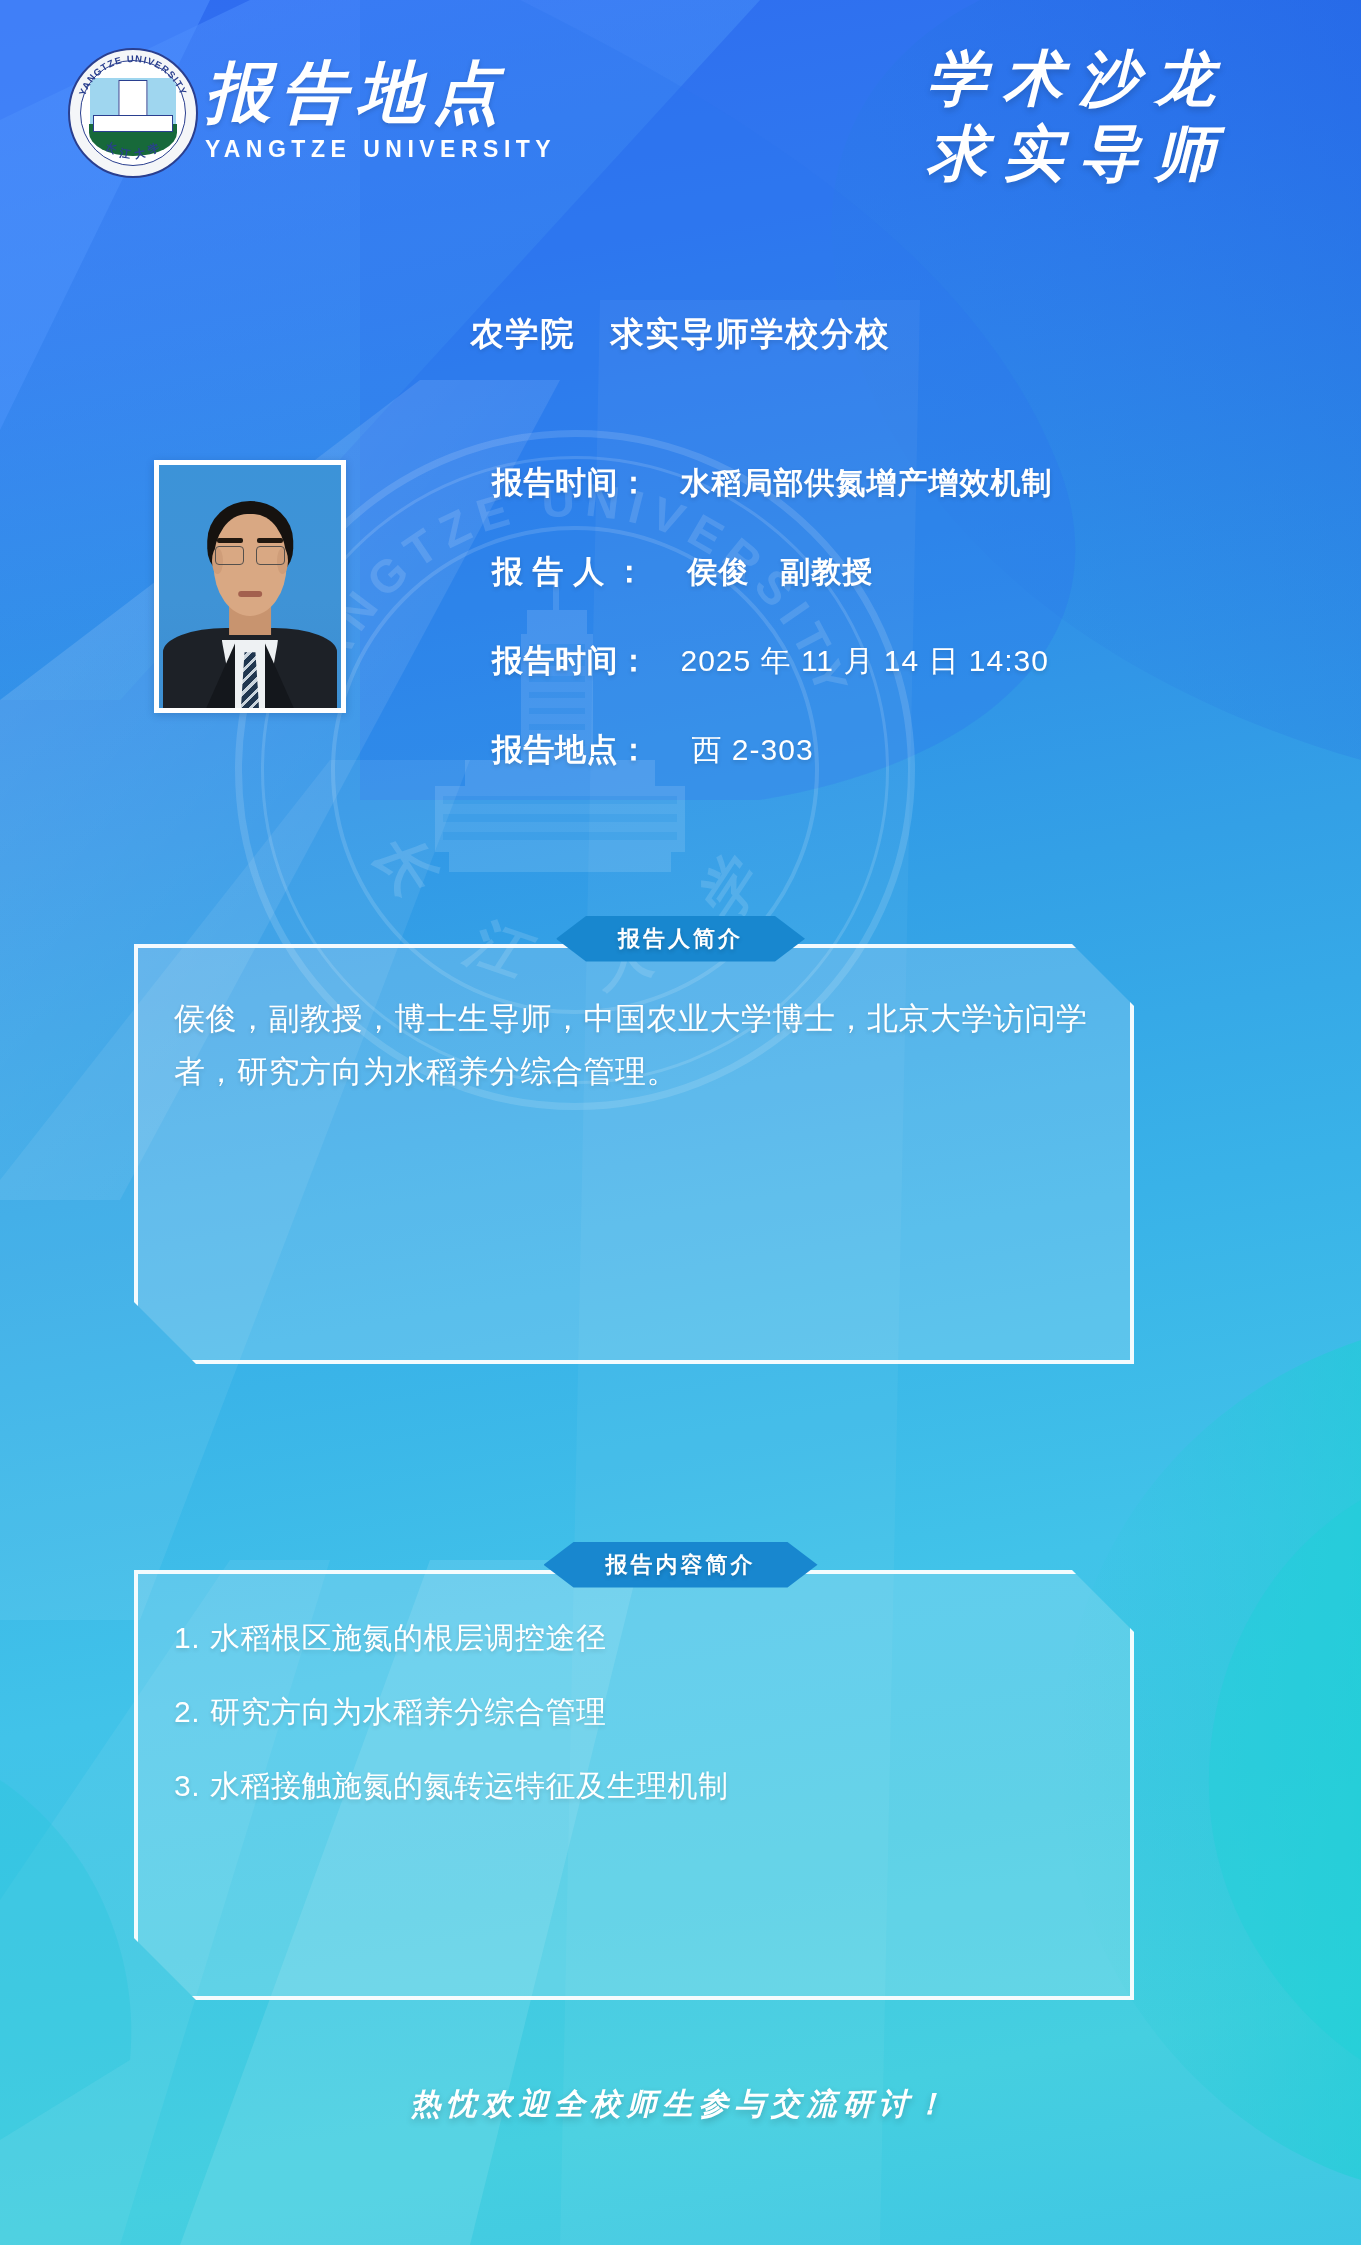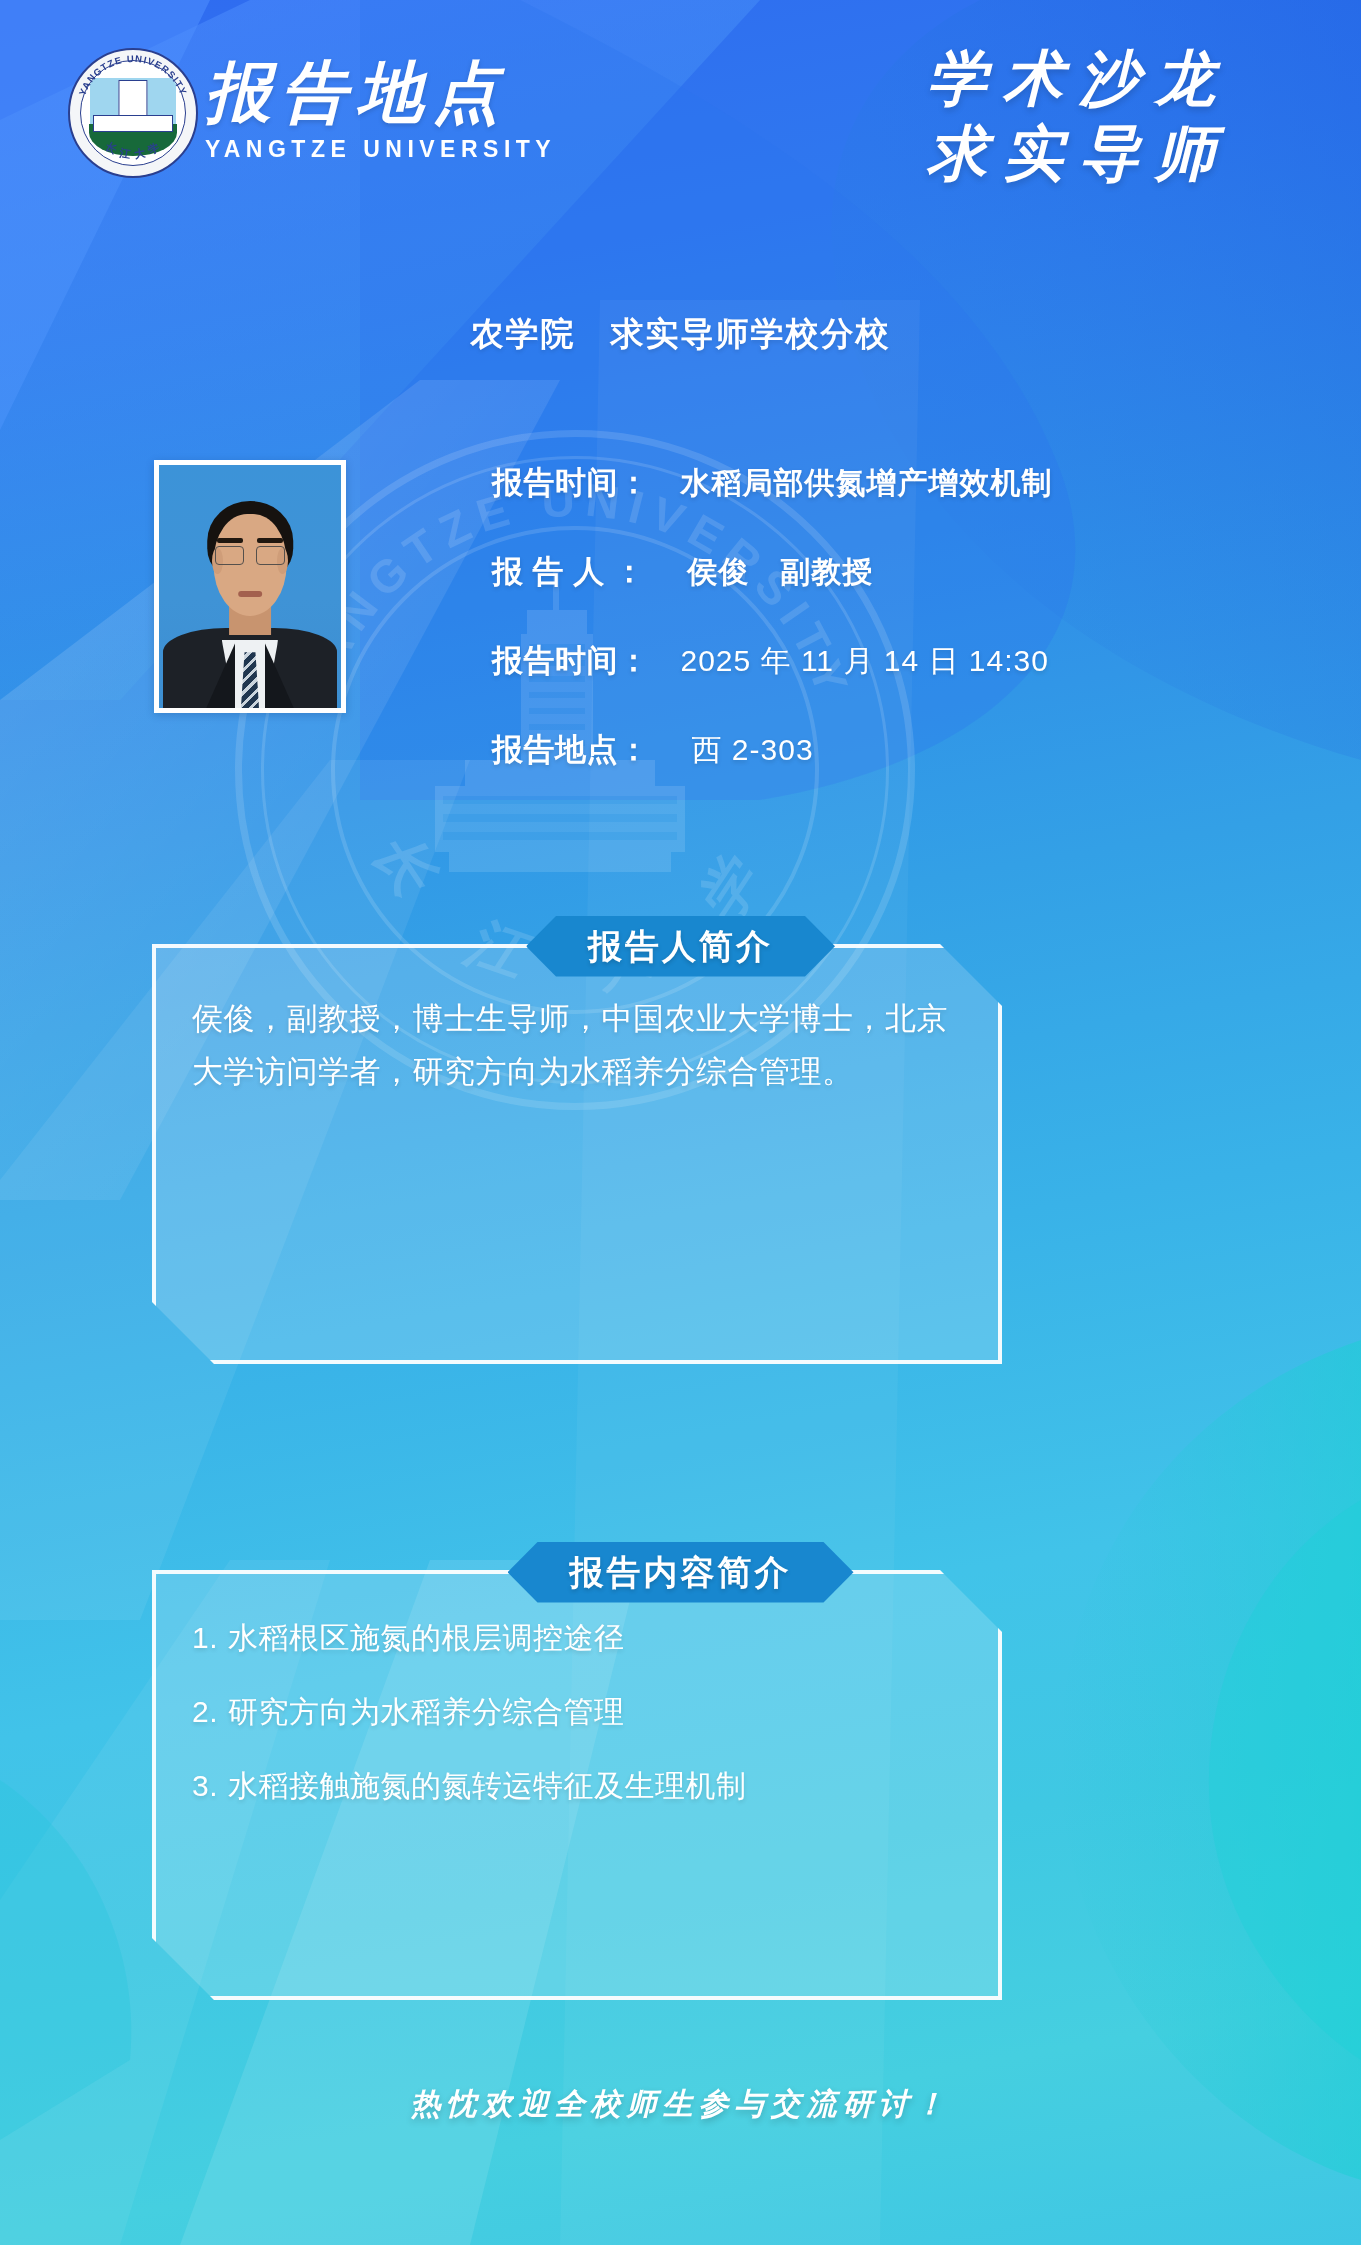--- a/index.html
+++ b/index.html
@@ -119,21 +119,21 @@
   }
   .val{
     font-size:30px;font-weight:400;margin-left:31px;letter-spacing:1px;
     text-shadow:0 2px 4px rgba(0,0,0,.15);
   }
   .val.bold{font-weight:700;}
   .val.ind{margin-left:42px;}
 
   
   .panel{
-    position:absolute;left:152px;width:850px;
+    position:absolute;left:134px;width:1000px;
     border:4px solid rgba(255,255,255,.93);
     background:rgba(255,255,255,.17);
     clip-path:polygon(0 0, calc(100% - 62px) 0, 100% 62px, 100% 100%, 62px 100%, 0 calc(100% - 62px));
   }
   .panel.bio{top:944px;height:420px;}
   .panel.content{top:1570px;height:430px;}
 
   .panel-body{padding:44px 36px 0 36px;}
   .bio-text{
     color:#fff;font-size:31px;line-height:1.72;letter-spacing:.5px;
@@ -143,21 +143,21 @@
     color:#fff;font-size:30px;line-height:1.3;letter-spacing:.5px;
     margin-bottom:35px;text-shadow:0 2px 4px rgba(0,0,0,.14);
     white-space:nowrap;
   }
   .list-item .num{margin-right:10px;}
 
   
   .ribbon{
     position:absolute;left:50%;transform:translateX(-50%);
     background:#1887cf;color:#fff;
-    font-size:34px;font-weight:700;letter-spacing:3px;
+    font-size:22px;font-weight:700;letter-spacing:3px;
     padding:9px 62px;line-height:1.25;white-space:nowrap;
     clip-path:polygon(30px 0,calc(100% - 30px) 0,100% 50%,calc(100% - 30px) 100%,30px 100%,0 50%);
     text-shadow:0 2px 4px rgba(0,0,0,.18);
   }
   .ribbon.bio-r{top:916px;}
   .ribbon.cont-r{top:1542px;}
 
   
   .footer{
     position:absolute;left:0;right:0;top:2084px;text-align:center;

